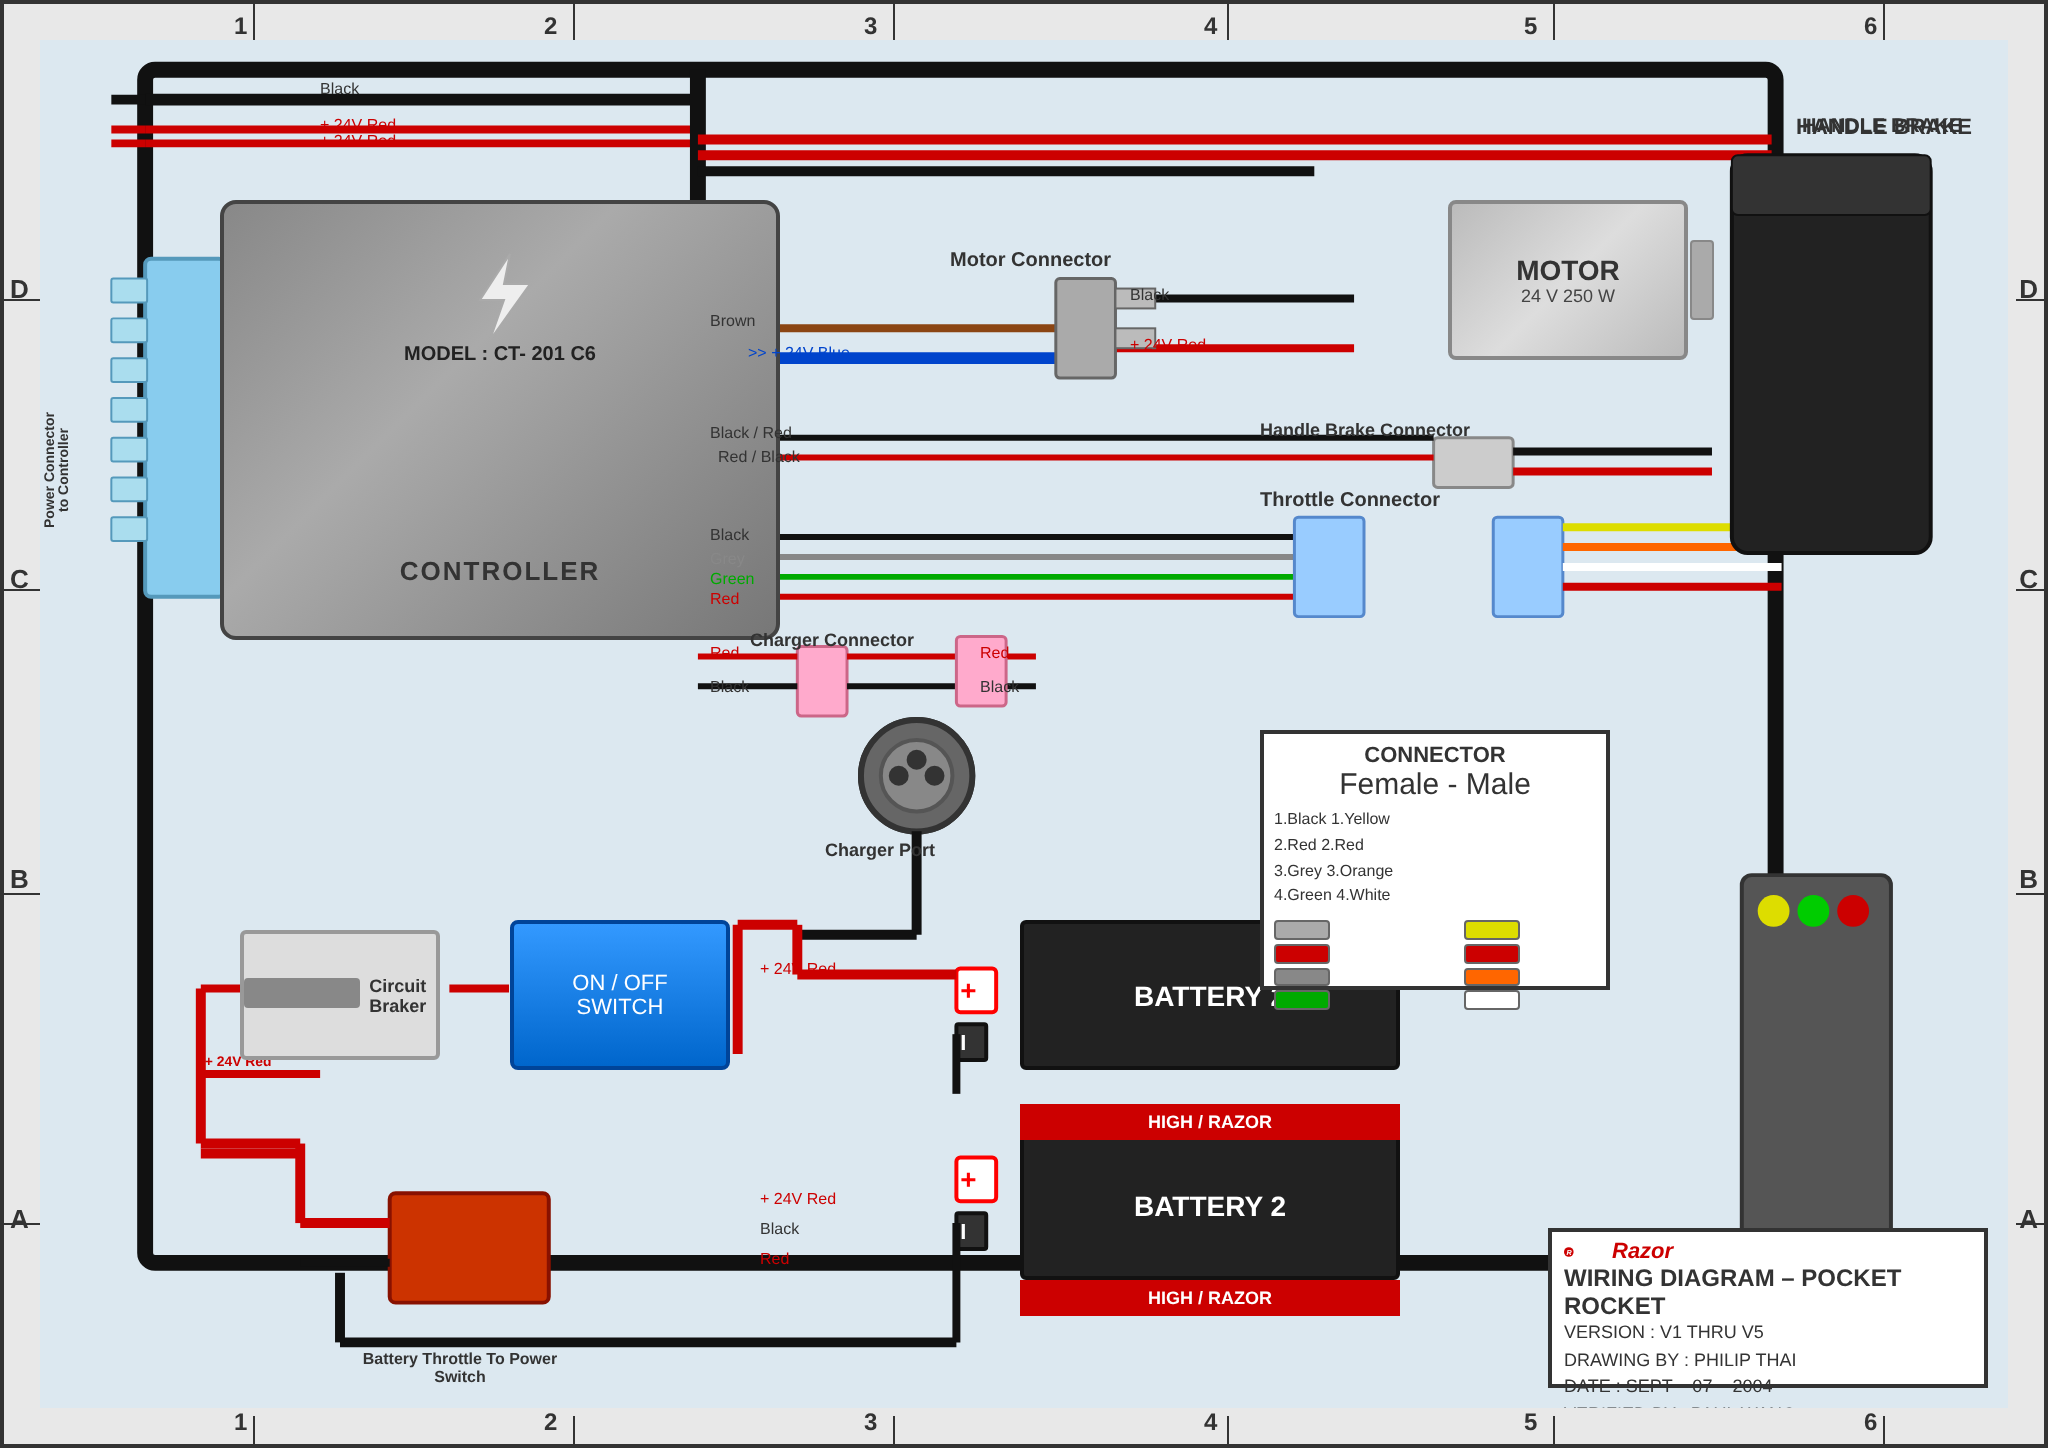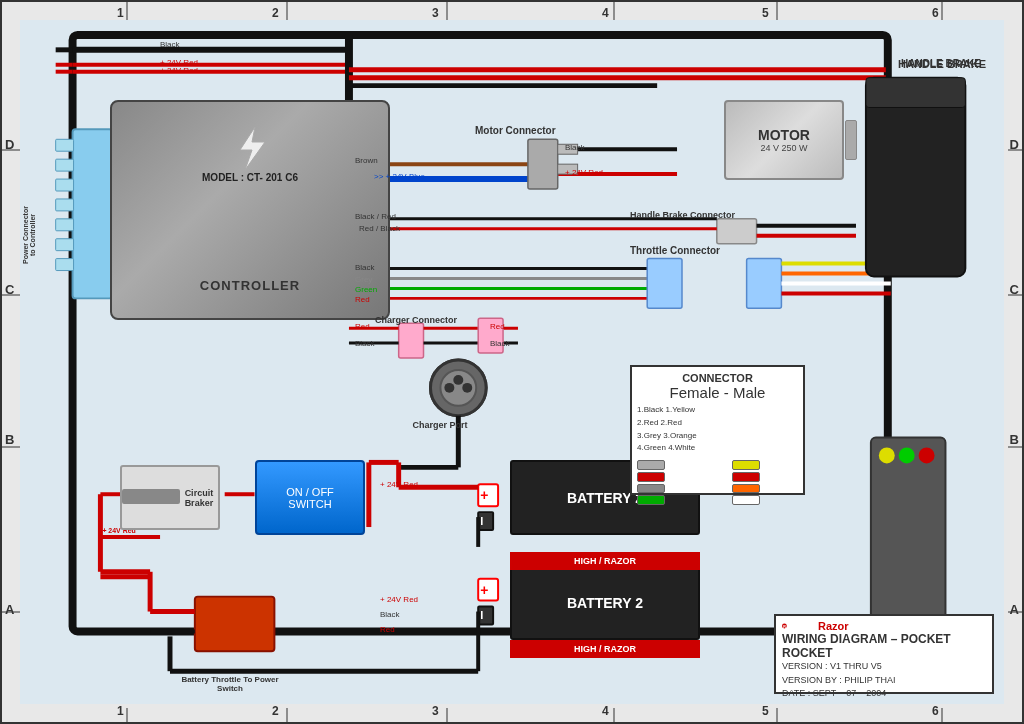--- a/index.html
+++ b/index.html
@@ -513,30 +513,30 @@
         <div style="width:30px;height:45px;display:flex;flex-direction:column;gap:2px;margin-left:60px;">
           <div style="width:28px;height:10px;background:#dddd00;border:1px solid #666;border-radius:2px;"></div>
           <div style="width:28px;height:10px;background:#cc0000;border:1px solid #666;border-radius:2px;"></div>
           <div style="width:28px;height:10px;background:#ff6600;border:1px solid #666;border-radius:2px;"></div>
           <div style="width:28px;height:10px;background:white;border:1px solid #666;border-radius:2px;"></div>
         </div>
       </div>
     </div>
 
     <div class="title-block">
-      <div style="display:flex;align-items:center;gap:20px;">
+      <div style="display:flex;align-items:center;gap:8px;font-style:italic;">
         <svg width="16" height="12" viewBox="0 0 40 20">
           <circle cx="6" cy="10" r="6" fill="#cc0000"></circle>
           <text x="3" y="14" font-size="9" fill="white" font-weight="bold">R</text>
         </svg>
         <span class="title-razor">Razor</span>
       </div>
       <div class="title-main">WIRING DIAGRAM – POCKET ROCKET</div>
       <div class="title-sub">VERSION : V1 THRU V5</div>
-      <div class="title-sub">VERSION BY : PHILIP THAI</div>
+      <div class="title-sub">DRAWING BY : PHILIP THAI</div>
       <div class="title-sub">DATE : SEPT – 07 – 2004</div>
       <div class="title-sub">VERIFIED BY : PAUL WANG</div>
     </div>
 
   </div>
 
   <svg style="position:absolute;top:0;left:0;width:100%;height:100%;pointer-events:none;">
 
     <line x1="125" y1="0" x2="125" y2="18" stroke="#333" stroke-width="1"></line>
     <line x1="285" y1="0" x2="285" y2="18" stroke="#333" stroke-width="1"></line>

